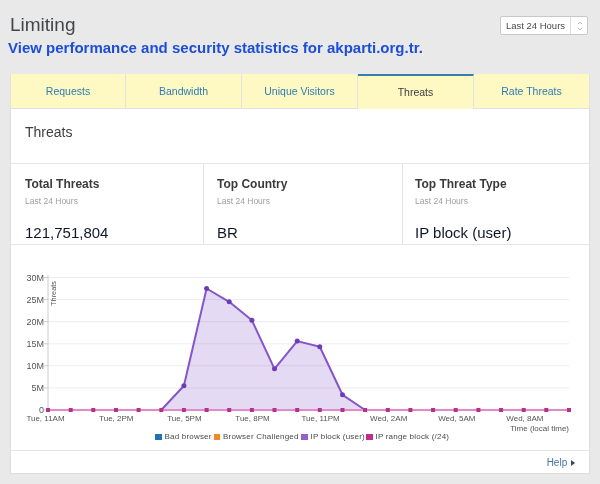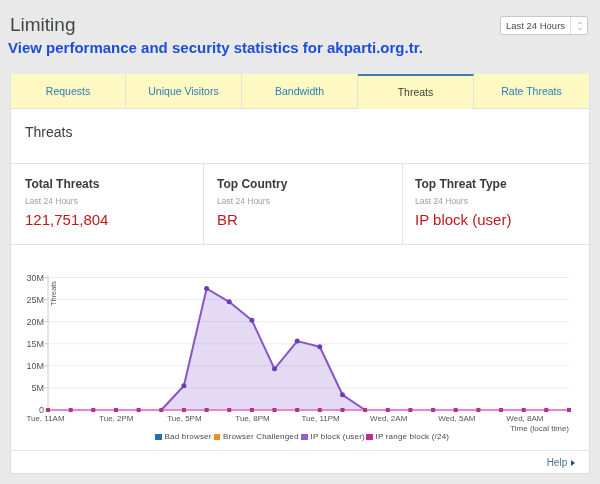--- a/index.html
+++ b/index.html
@@ -17,21 +17,21 @@
   .tab.active { border-top:2px solid #3a7cad; border-bottom:none; color:#3c3c3c; line-height:32px; }
   .card { position:absolute; left:10px; top:109px; width:580px; height:365px; background:#fff; border-left:1px solid #ddd; border-right:1px solid #ddd; border-bottom:1px solid #ddd; }
   .sect { position:absolute; left:14px; top:15px; font-size:14px; color:#3d3d3d; }
   .stats { position:absolute; left:0; top:54px; width:578px; height:82px; border-top:1px solid #e4e4e4; border-bottom:1px solid #e4e4e4; display:flex; }
   .stat { height:80px; padding:13px 0 0 14px; }
   .stat.c1 { width:192px; }
   .stat.c2 { width:199px; border-left:1px solid #e4e4e4; padding-left:13px; }
   .stat.c3 { width:187px; border-left:1px solid #e4e4e4; padding-left:12px; }
   .stat .t { font-size:12px; font-weight:bold; color:#3b3b3b; }
   .stat .s { font-size:8.5px; color:#9e9e9e; margin-top:5px; }
-  .stat .v { font-size:15px; color:#b91c1c; margin-top:5px; }
+  .stat .v { font-size:15px; color:#0f172a; margin-top:18px; }
   .chart { position:absolute; left:0; top:136px; }
   .legend { position:absolute; top:323px; left:0; width:578px; font-size:8px; letter-spacing:0.2px; color:#4a4a4a; }
   .li { position:absolute; top:0; }
   .sq { display:inline-block; width:6.5px; height:6.5px; margin-right:3px; vertical-align:-1px; }
   .rule { position:absolute; left:0; top:341px; width:578px; border-top:1px solid #e6e6e6; }
   .help { position:absolute; right:14px; top:348px; font-size:10px; color:#43749f; }
   .tri { display:inline-block; width:0; height:0; border-left:4px solid #31486b; border-top:3px solid transparent; border-bottom:3px solid transparent; margin-left:1px; }
 </style>
 </head>
 <body>
@@ -42,22 +42,22 @@
     <div class="sep"></div>
     <div class="car">
       <svg width="6" height="10">
         <path d="M1 3.2 L3 1.2 L5 3.2" fill="none" stroke="#aaa" stroke-width="1"></path>
         <path d="M1 6.8 L3 8.8 L5 6.8" fill="none" stroke="#aaa" stroke-width="1"></path>
       </svg>
     </div>
   </div>
   <div class="tabs">
     <div class="tab first">Requests</div>
+    <div class="tab">Bandwidth</div>
     <div class="tab">Unique Visitors</div>
-    <div class="tab">Bandwidth</div>
     <div class="tab active">Threats</div>
     <div class="tab">Rate Threats</div>
   </div>
   <div class="card">
     <div class="sect">Threats</div>
     <div class="stats">
       <div class="stat c1">
         <div class="t">Total Threats</div>
         <div class="s">Last 24 Hours</div>
         <div class="v">121,751,804</div>

